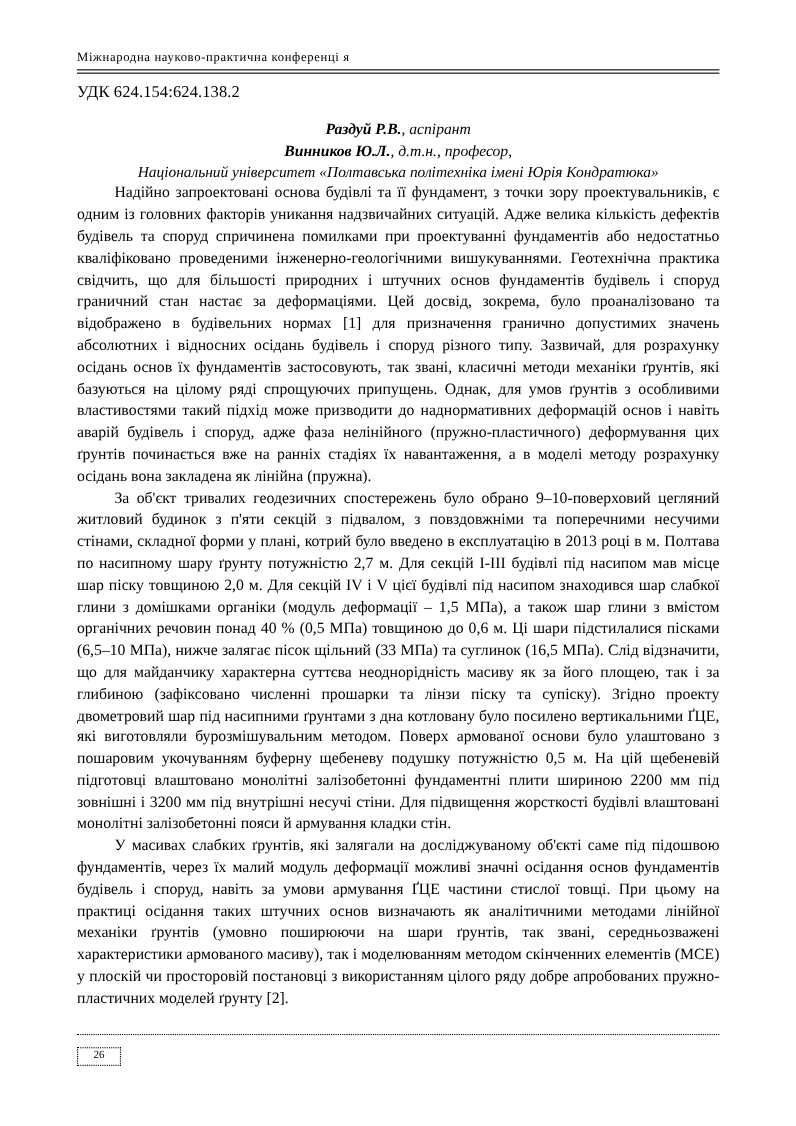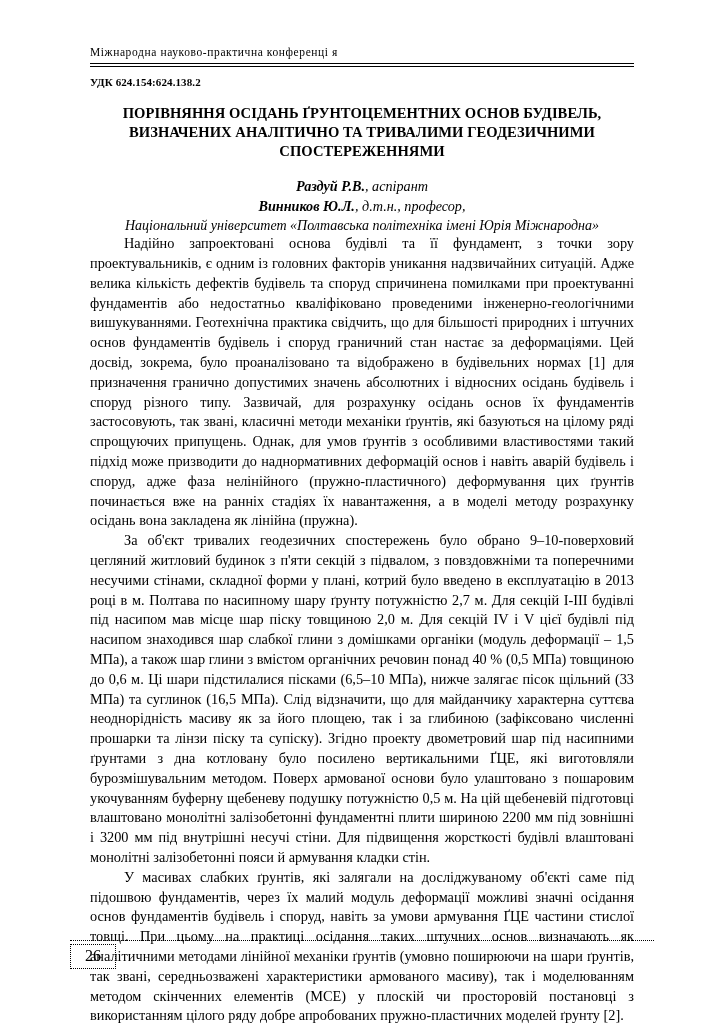--- a/index.html
+++ b/index.html
@@ -13,40 +13,40 @@
     font-family: "Liberation Serif", serif;
     color: #000000;
     position: relative;
     overflow: hidden;
   }
   .page {
     position: relative;
     width: 724px;
     height: 1005px;
     box-sizing: border-box;
-    padding: 0 90px;
+    padding: 0 70px;
   }
   .running-head {
     font-family: "Liberation Serif", serif;
     font-size: 11.5px;
     letter-spacing: 0.6px;
     padding-top: 46px;
     padding-left: 0px;
     white-space: nowrap;
   }
   .rule-double {
     margin-top: 5px;
     border-top: 1.6px solid #000;
     border-bottom: 0.9px solid #000;
     height: 2.2px;
     box-sizing: content-box;
   }
   .udc {
-    font-size: 11px;
-    font-weight: bold;
+    font-size: 15px;
+    font-weight: normal;
     margin-top: 9px;
     letter-spacing: 0.1px;
   }
   .title {
     text-align: center;
     font-size: 14.6px;
     font-weight: bold;
     line-height: 1.30;
     margin-top: 16px;
     letter-spacing: 0.05px;
@@ -86,42 +86,41 @@
     right: 70px;
     bottom: 64px;
     border-top: 1.2px dotted #000;
   }
   .page-number-box {
     position: absolute;
     left: 70px;
     bottom: 36px;
     border: 1px dotted #000;
     padding: 1px 14px 2px 14px;
-    font-size: 16px;
+    font-size: 10px;
     line-height: 1.25;
   }
 </style>
 </head>
 <body>
 
 <div class="page">
 
   <div class="running-head">Міжнародна  науково-практична  конференці я</div>
   <div class="rule-double"></div>
 
   <div class="udc">УДК 624.154:624.138.2</div>
 
-  <div class="title">ПОРІВНЯННЯ ОСІДАНЬ ҐРУНТОЦЕМЕНТНИХ ОСНОВ БУДІВЕЛЬ, ВИЗНАЧЕНИХ АНАЛІТИЧНО ТА ТРИВАЛИМИ ГЕОДЕЗИЧНИМИ СПОСТЕРЕЖЕННЯМИ</div>
 
   <div class="authors">
     <div class="author-line"><span class="author-name">Раздуй Р.В.</span><span>, аспірант</span></div>
     <div class="author-line"><span class="author-name">Винников Ю.Л.</span><span>, д.т.н., професор,</span></div>
   </div>
 
-  <div class="affiliation">Національний університет «Полтавська політехніка імені Юрія Міжнародна»</div>
+  <div class="affiliation">Національний університет «Полтавська політехніка імені Юрія Кондратюка»</div>
 
   <div class="body-text">
     <p>Надійно запроектовані основа будівлі та її фундамент, з точки зору проектувальників, є одним із головних факторів уникання надзвичайних ситуацій. Адже велика кількість дефектів будівель та споруд спричинена помилками при проектуванні фундаментів або недостатньо кваліфіковано проведеними інженерно-геологічними вишукуваннями. Геотехнічна практика свідчить, що для більшості природних і штучних основ фундаментів будівель і споруд граничний стан настає за деформаціями. Цей досвід, зокрема, було проаналізовано та відображено в будівельних нормах [1] для призначення гранично допустимих значень абсолютних і відносних осідань будівель і споруд різного типу. Зазвичай, для розрахунку осідань основ їх фундаментів застосовують, так звані, класичні методи механіки ґрунтів, які базуються на цілому ряді спрощуючих припущень. Однак, для умов ґрунтів з особливими властивостями такий підхід може призводити до наднормативних деформацій основ і навіть аварій будівель і споруд, адже фаза нелінійного (пружно-пластичного) деформування цих ґрунтів починається вже на ранніх стадіях їх навантаження, а в моделі методу розрахунку осідань вона закладена як лінійна (пружна).</p>
     <p>За об'єкт тривалих геодезичних спостережень було обрано 9–10-поверховий цегляний житловий будинок з п'яти секцій з підвалом, з повздовжніми та поперечними несучими стінами, складної форми у плані, котрий було введено в експлуатацію в 2013 році в м. Полтава по насипному шару ґрунту потужністю 2,7 м. Для секцій І-ІІІ будівлі під насипом мав місце шар піску товщиною 2,0 м. Для секцій IV і V цієї будівлі під насипом знаходився шар слабкої глини з домішками органіки (модуль деформації – 1,5 МПа), а також шар глини з вмістом органічних речовин понад 40 % (0,5 МПа) товщиною до 0,6 м. Ці шари підстилалися пісками (6,5–10 МПа), нижче залягає пісок щільний (33 МПа) та суглинок (16,5 МПа). Слід відзначити, що для майданчику характерна суттєва неоднорідність масиву як за його площею, так і за глибиною (зафіксовано численні прошарки та лінзи піску та супіску). Згідно проекту двометровий шар під насипними ґрунтами з дна котловану було посилено вертикальними ҐЦЕ, які виготовляли бурозмішувальним методом. Поверх армованої основи було улаштовано з пошаровим укочуванням буферну щебеневу подушку потужністю 0,5 м. На цій щебеневій підготовці влаштовано монолітні залізобетонні фундаментні плити шириною 2200 мм під зовнішні і 3200 мм під внутрішні несучі стіни. Для підвищення жорсткості будівлі влаштовані монолітні залізобетонні пояси й армування кладки стін.</p>
     <p>У масивах слабких ґрунтів, які залягали на досліджуваному об'єкті саме під підошвою фундаментів, через їх малий модуль деформації можливі значні осідання основ фундаментів будівель і споруд, навіть за умови армування ҐЦЕ частини стислої товщі. При цьому на практиці осідання таких штучних основ визначають як аналітичними методами лінійної механіки ґрунтів (умовно поширюючи на шари ґрунтів, так звані, середньозважені характеристики армованого масиву), так і моделюванням методом скінченних елементів (МСЕ) у плоскій чи просторовій постановці з використанням цілого ряду добре апробованих пружно-пластичних моделей ґрунту [2].</p>
   </div>
 
   <div class="footer-rule"></div>
   <div class="page-number-box">26</div>
 

